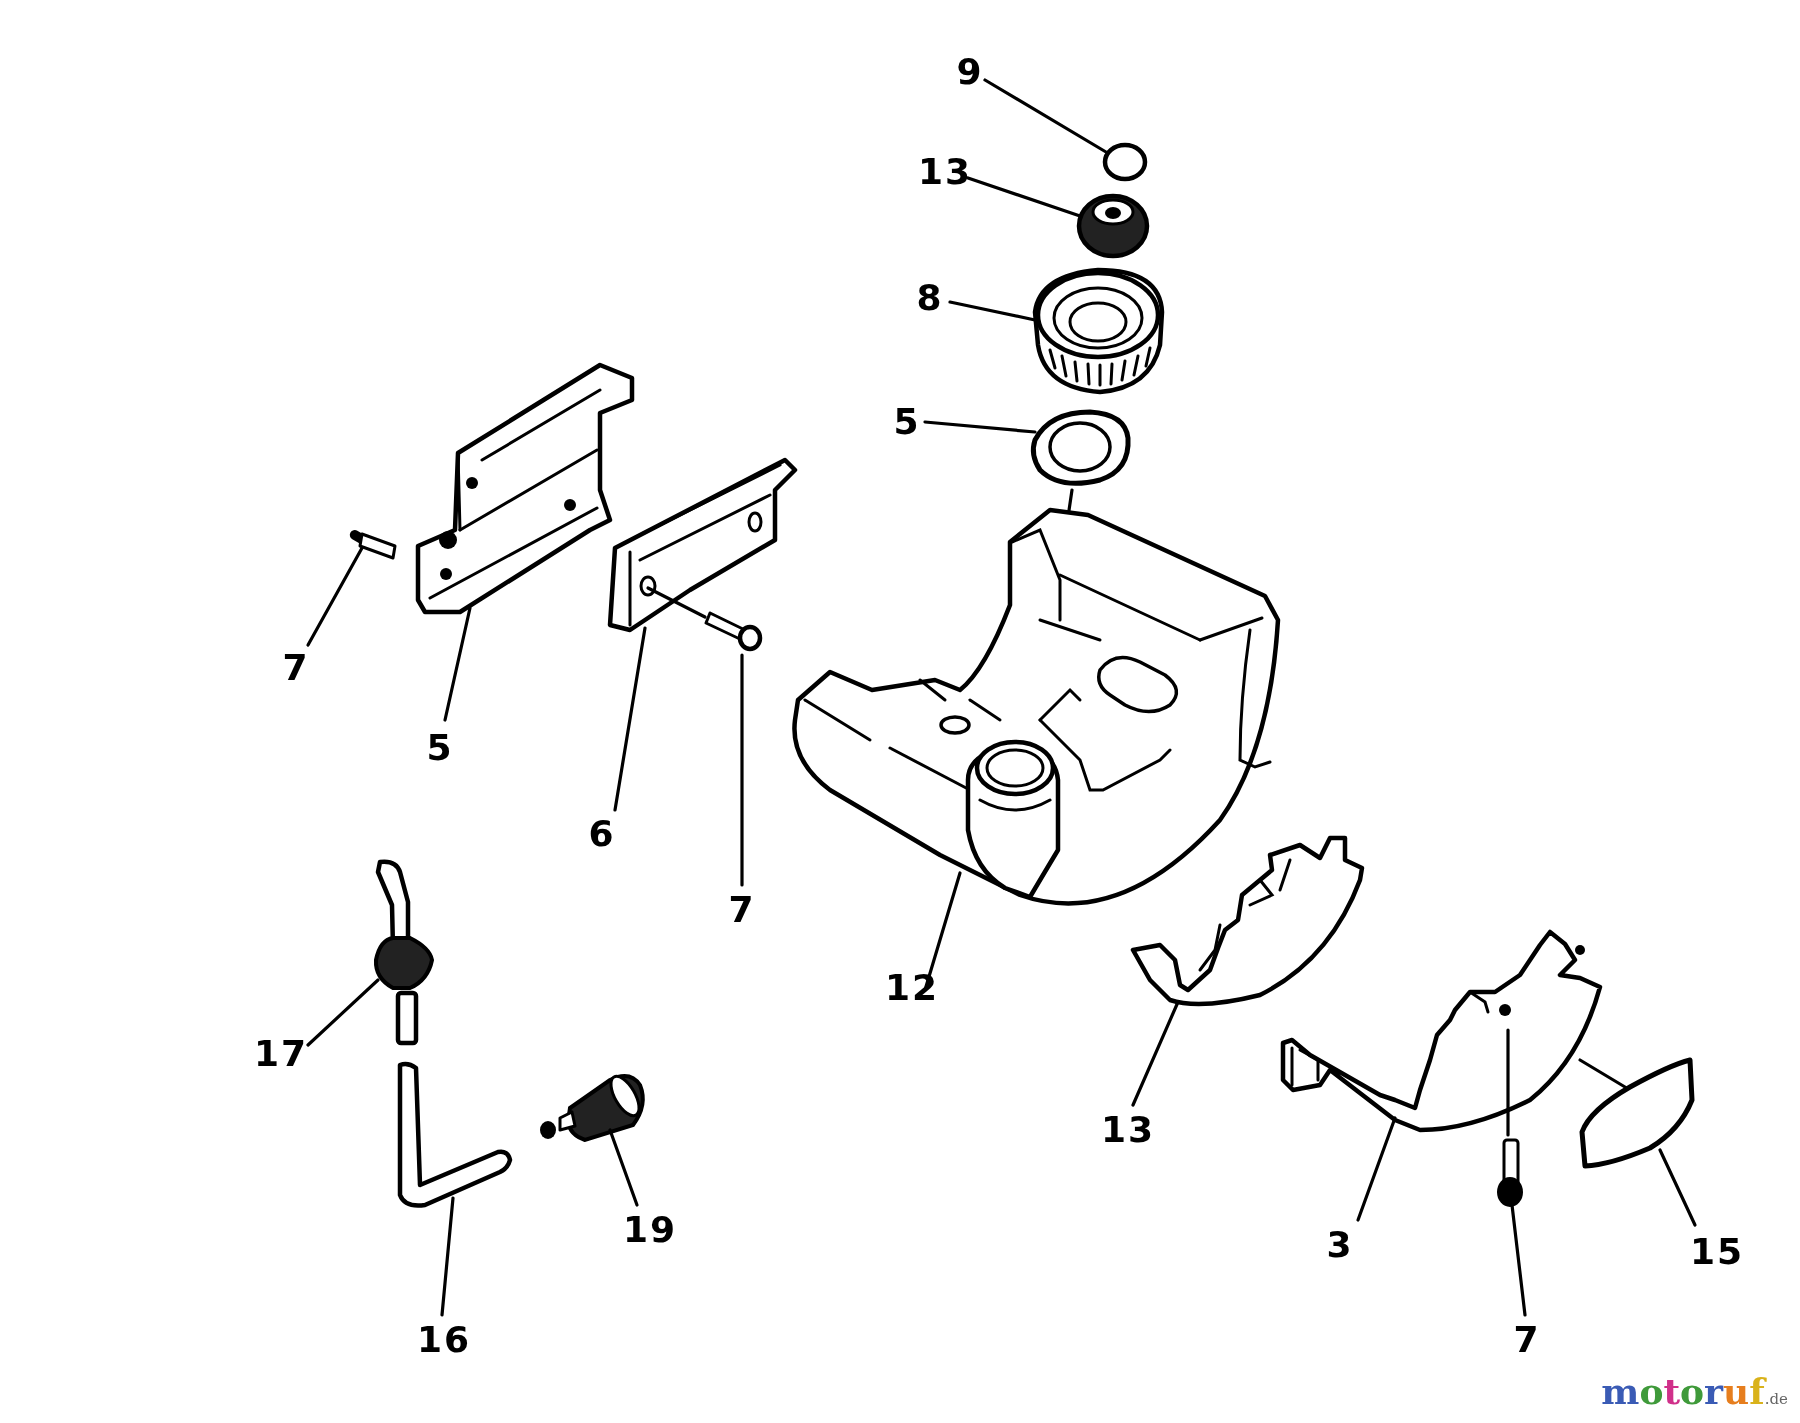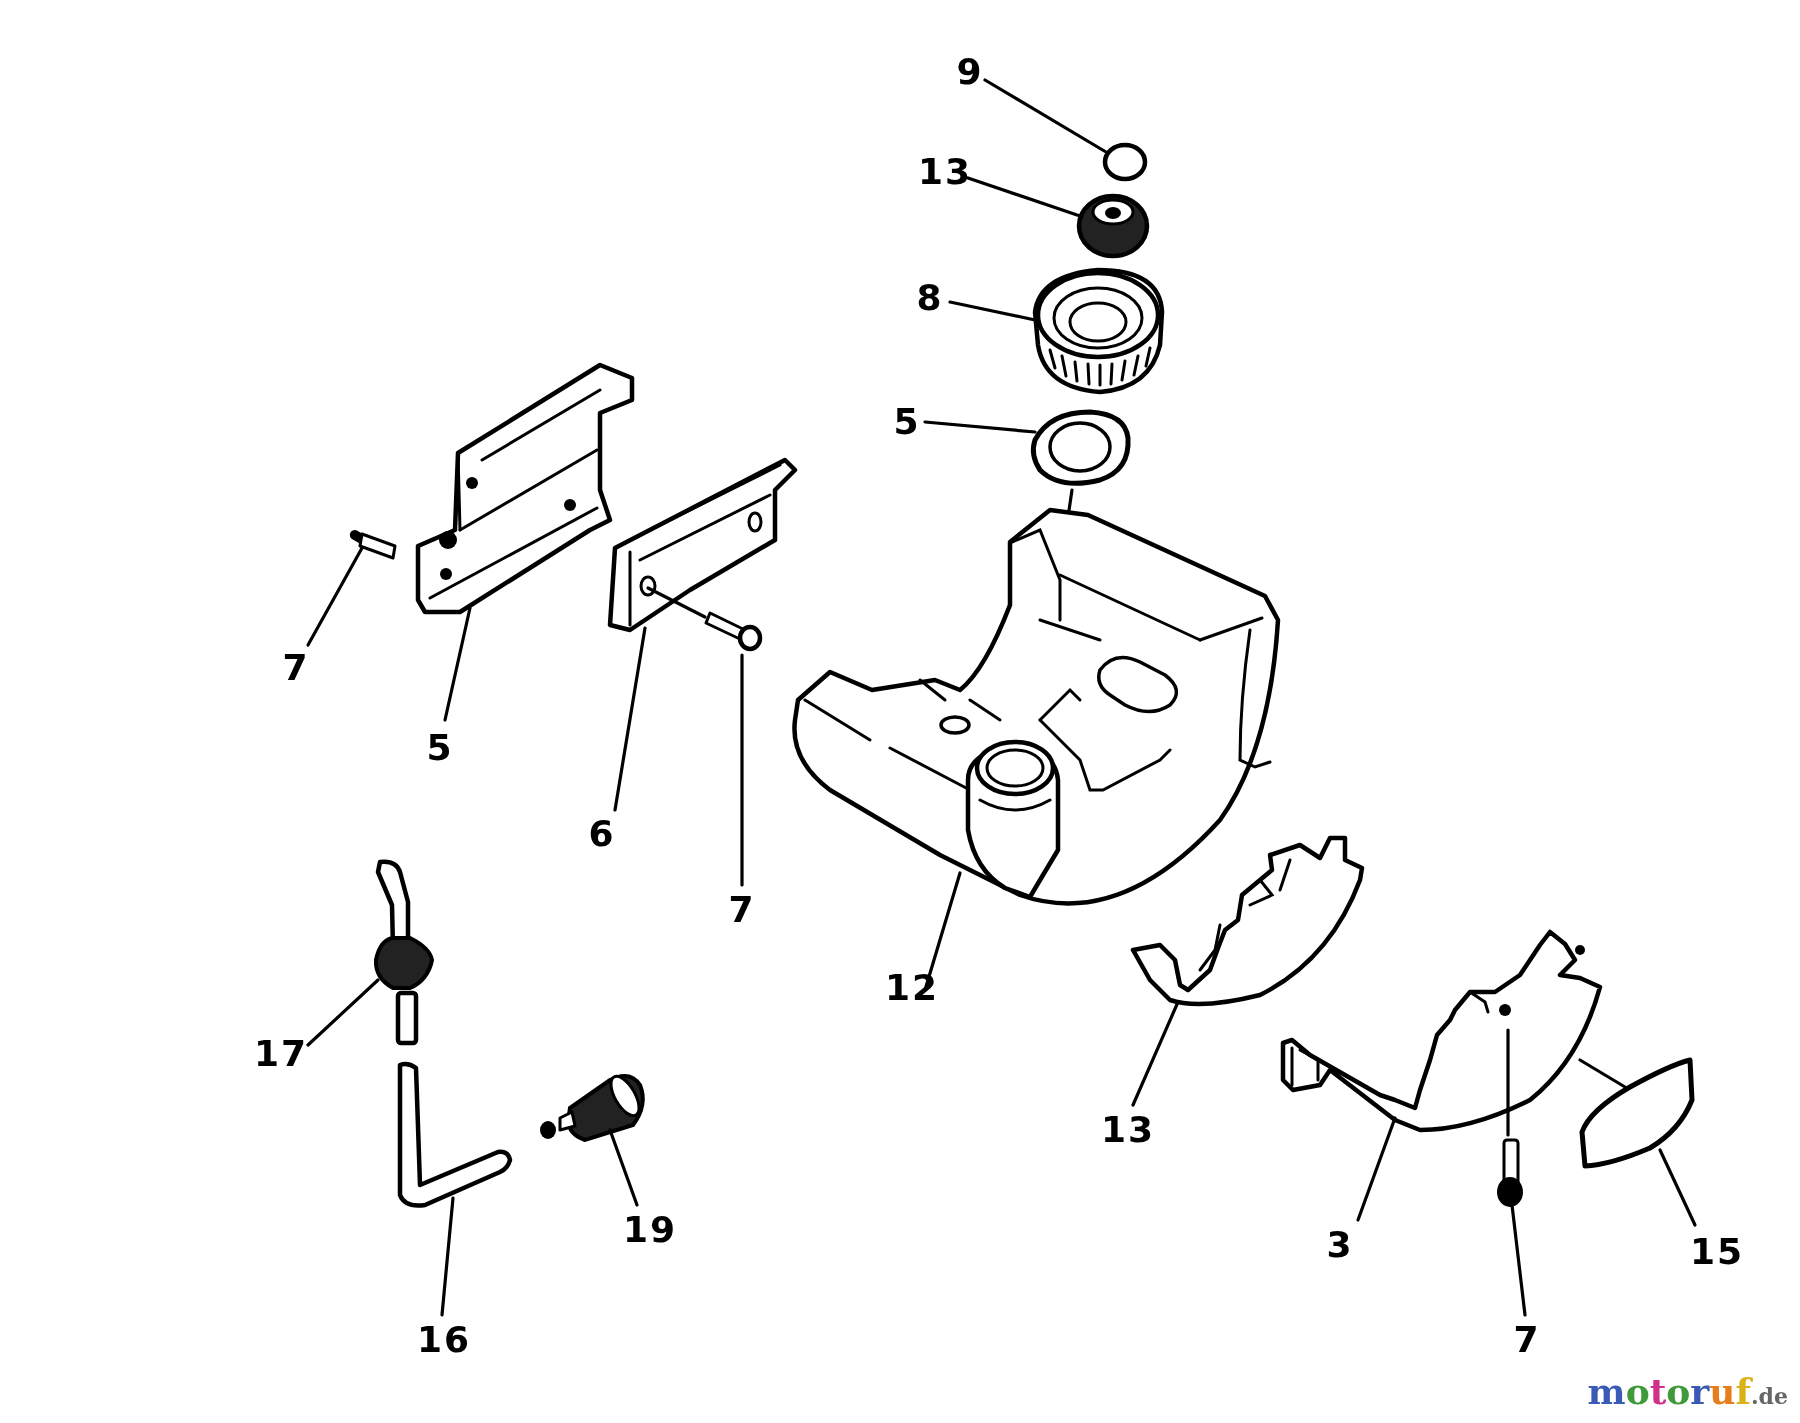--- a/index.html
+++ b/index.html
@@ -3,21 +3,21 @@
 <meta charset="utf-8">
 <style>
   html, body { margin: 0; padding: 0; background: #ffffff; }
   body { width: 1800px; height: 1423px; position: relative; overflow: hidden; font-family: "DejaVu Sans", sans-serif; }
   #diagram { position: absolute; left: 0; top: 0; width: 1800px; height: 1423px; }
   .part { fill: #ffffff; stroke: #000; stroke-width: 4.5; stroke-linejoin: round; stroke-linecap: round; }
   .thin { fill: none; stroke: #000; stroke-width: 3; stroke-linecap: round; }
   .leader { stroke: #000; stroke-width: 3.2; fill: none; stroke-linecap: round; }
   .callout { position: absolute; font-family: "DejaVu Sans", sans-serif; font-size: 36px; font-weight: bold; color: #000; line-height: 1; transform: translate(-50%, -50%); white-space: nowrap; letter-spacing: 2px; }
   .watermark { position: absolute; right: 12px; bottom: 14px; font-family: "DejaVu Serif", serif; font-size: 36px; font-weight: bold; line-height: 1; white-space: nowrap; }
-  .watermark .tld { font-size: 22px; color: #666; font-weight: bold; }
+  .watermark .tld { font-size: 15px; color: #666; font-weight: normal; }
 </style>
 </head>
 <body>
 
 <svg id="diagram" viewBox="0 0 1800 1423" xmlns="http://www.w3.org/2000/svg">
 
   <g>
     <ellipse class="part" cx="1125" cy="162" rx="20" ry="17"></ellipse>
   </g>
   <line class="leader" x1="985" y1="80" x2="1106" y2="152"></line>

